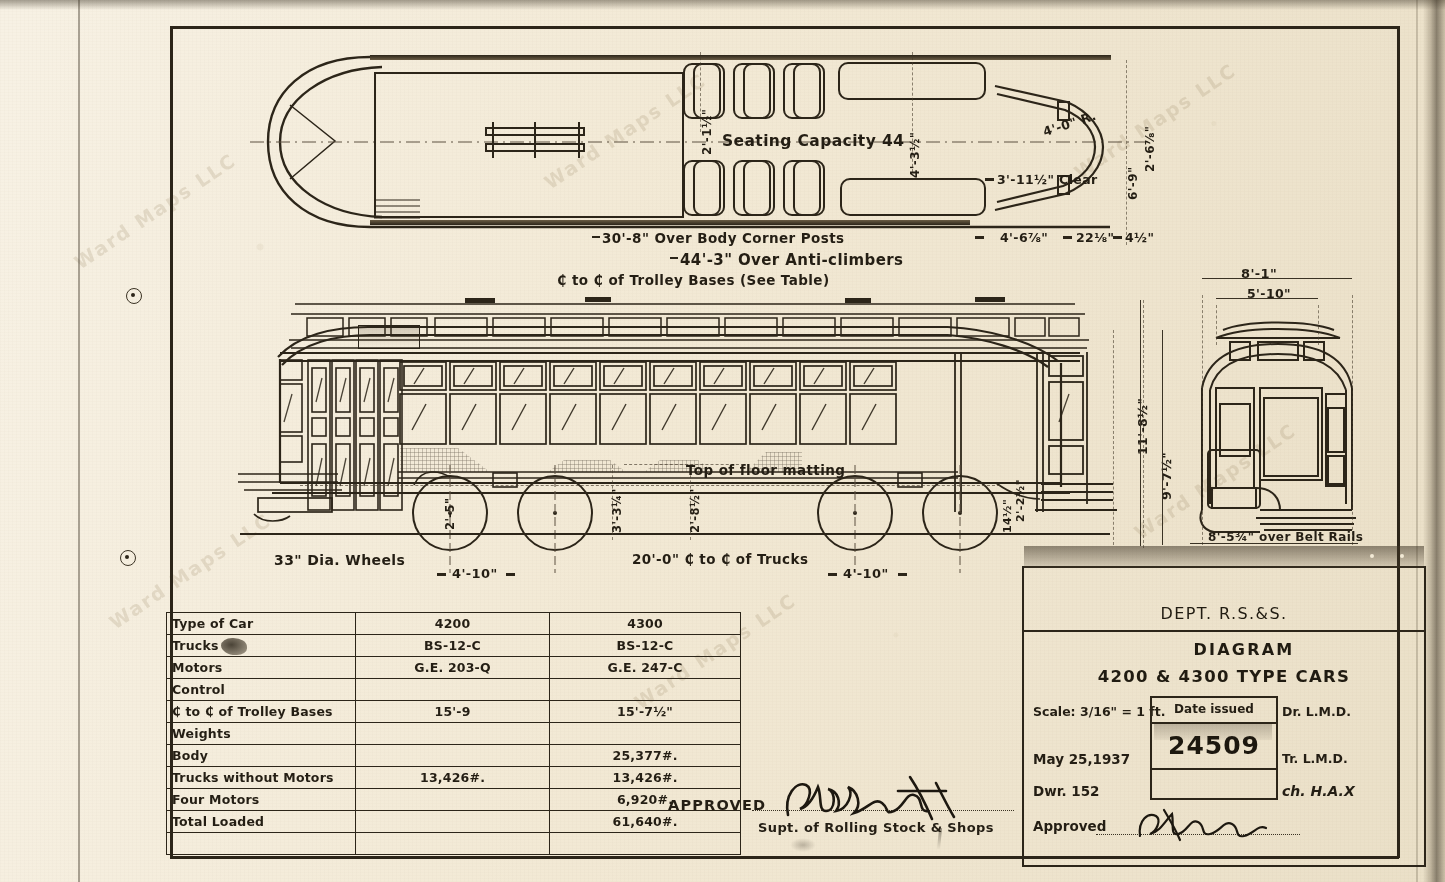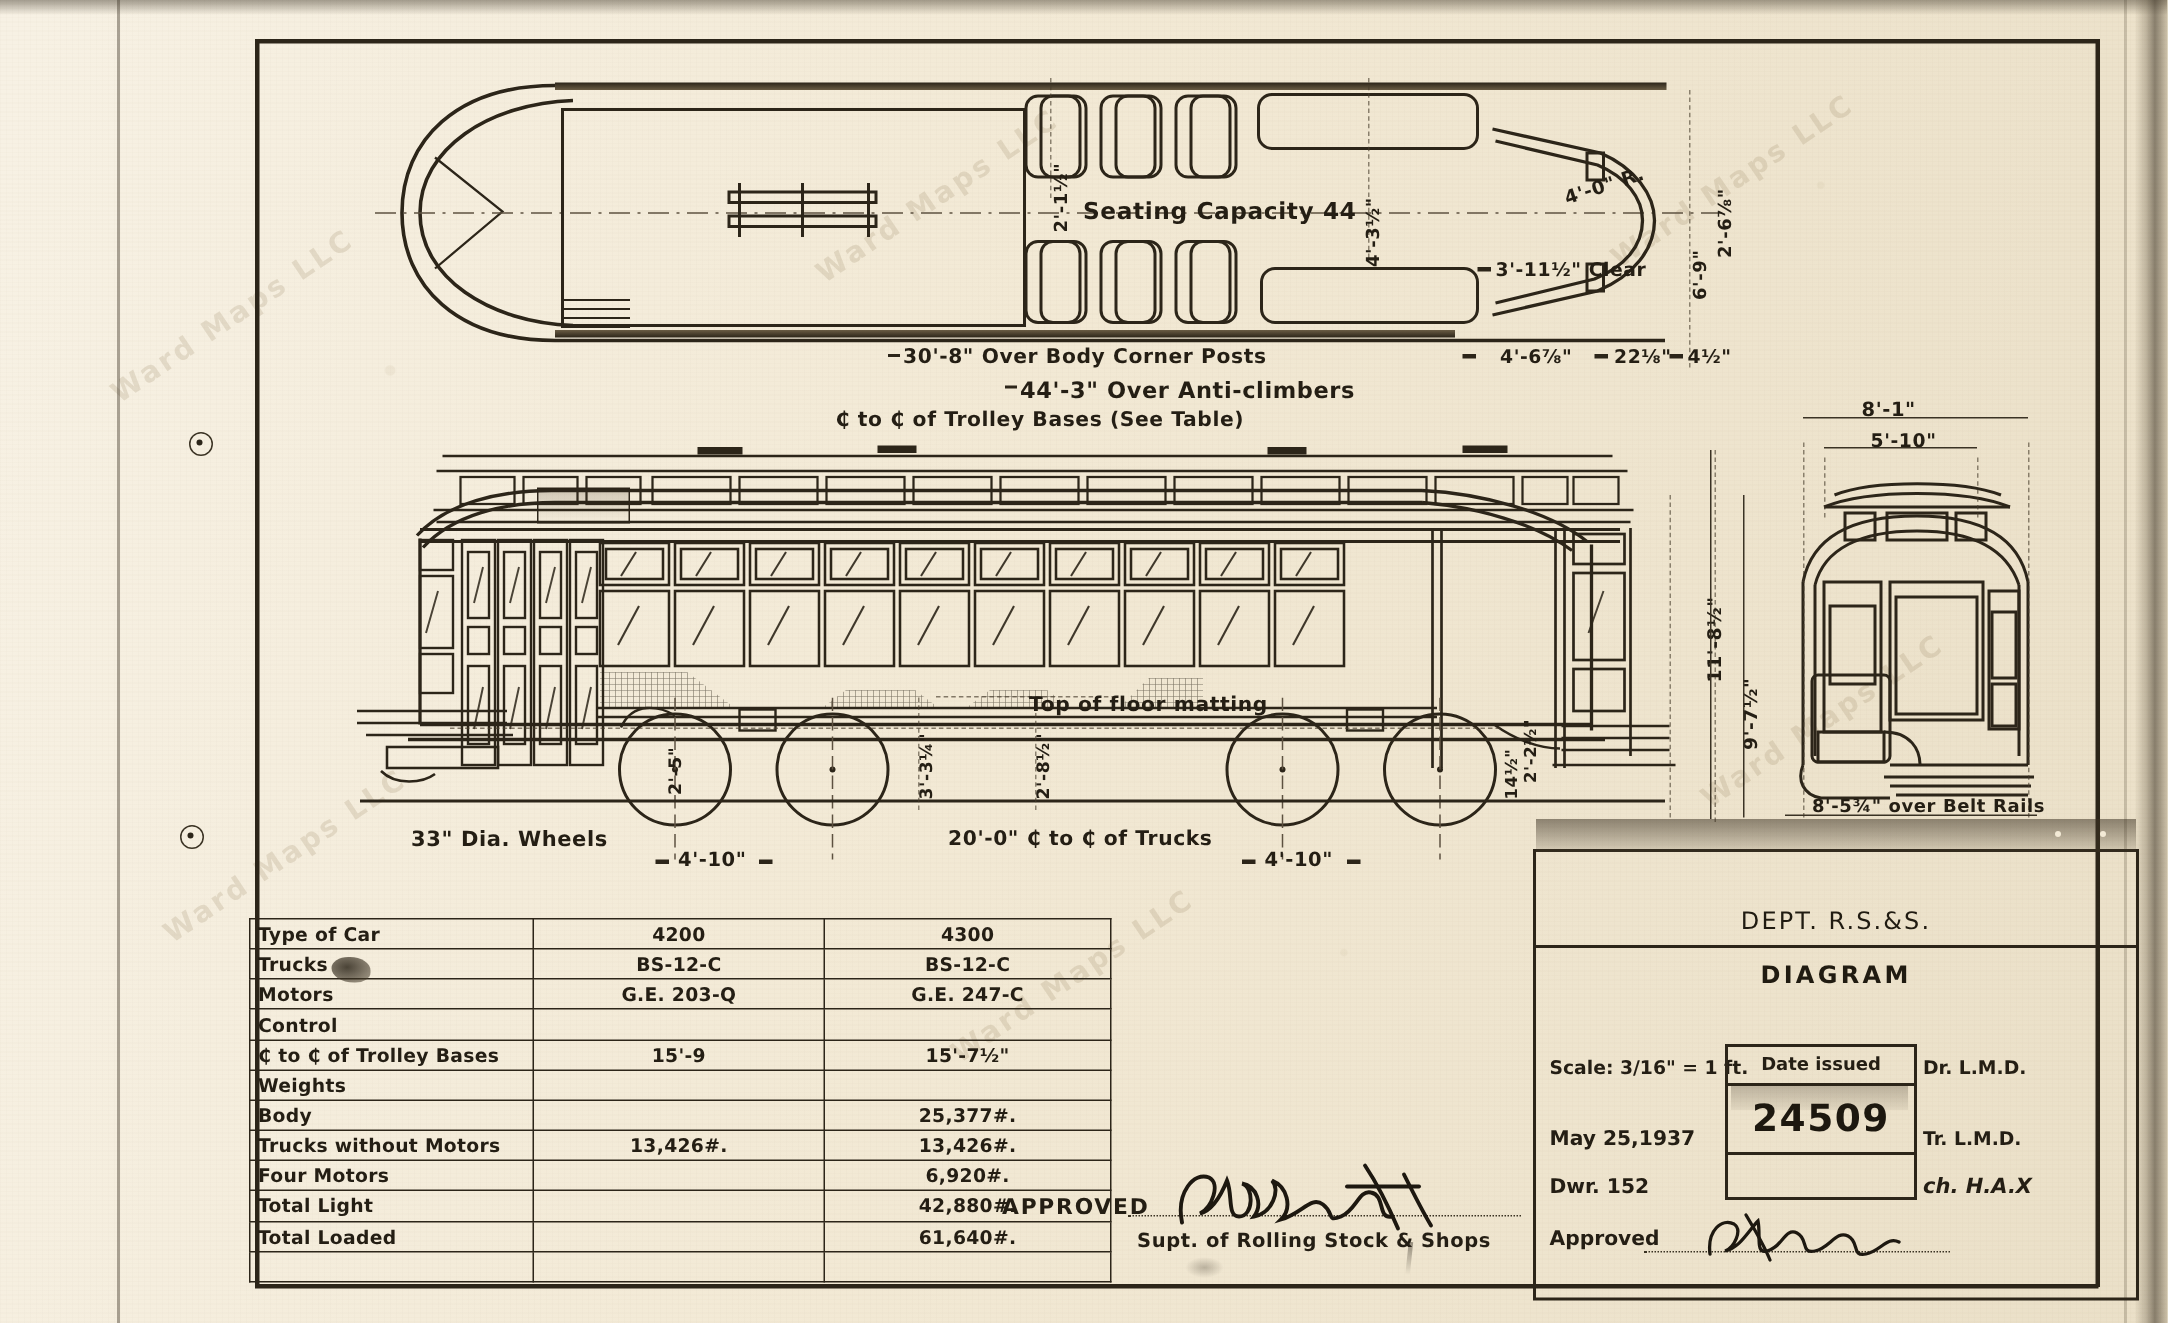--- a/index.html
+++ b/index.html
@@ -50,21 +50,21 @@
   #spec td.c{text-align:center;}
   #spec td.l{width:178px;}
   
   #titleblock{position:absolute;left:1022px;top:566px;width:400px;height:297px;border:2px solid #2c2519;}
   .tbline{position:absolute;background:#2c2519;height:2px;left:0;width:100%;}
   .tbcompany{position:absolute;left:0;top:10px;width:100%;text-align:center;
      font-size:19.5px;font-weight:700;letter-spacing:1.5px;color:#201b11;}
   .tbdept{position:absolute;left:0;top:36px;width:100%;text-align:center;
      font-size:16px;font-weight:400;letter-spacing:1.4px;color:#201b11;}
   .tbdiag{position:absolute;left:0;top:72px;width:100%;text-align:center;
-     font-size:16px;font-weight:600;letter-spacing:2.2px;color:#201b11;}
+     font-size:16px;font-weight:600;letter-spacing:2.2px;color:#201b11;padding-left:20px;}
   .tbcars{position:absolute;left:0;top:99px;width:100%;text-align:center;
      font-size:16.5px;font-weight:600;letter-spacing:1.3px;color:#201b11;}
   .tbsm{position:absolute;font-size:12.5px;font-weight:600;color:#241e14;}
   #numbox{position:absolute;left:126px;top:128px;width:124px;height:100px;border:2px solid #2c2519;}
   #numbox .nl{position:absolute;left:0;width:100%;height:2px;background:#2c2519;}
   #dwgno{position:absolute;left:0;top:33px;width:100%;text-align:center;
      font-size:25px;font-weight:700;letter-spacing:1px;color:#1d180f;}
   #dateissued{position:absolute;left:0;top:4px;width:100%;text-align:center;
      font-size:12px;font-weight:600;color:#241e14;}
   .smudge{position:absolute;background:linear-gradient(180deg,rgba(60,50,35,.55),rgba(90,78,58,.15));}
@@ -571,25 +571,20 @@
           <td class="l">Trucks without Motors</td>
           <td class="c">13,426#.</td>
           <td class="c">13,426#.</td>
         </tr>
         <tr>
           <td class="l">Four Motors</td>
           <td class="c"></td>
           <td class="c">6,920#.</td>
         </tr>
         <tr>
-          <td class="l">Total Light</td>
-          <td class="c"></td>
-          <td class="c">42,880#.</td>
-        </tr>
-        <tr>
           <td class="l">Total Loaded</td>
           <td class="c"></td>
           <td class="c">61,640#.</td>
         </tr>
         <tr>
           <td class="l"></td>
           <td class="c"></td>
           <td class="c"></td>
         </tr>
       </tbody>
@@ -618,20 +613,21 @@
 
     <div class="smudge" style="left:0;top:-22px;width:400px;height:22px;"></div>
 
     <div style="position:absolute;left:346px;top:-14px;width:4px;height:4px;border-radius:50%;background:#f3ead6;"></div>
     <div style="position:absolute;left:376px;top:-14px;width:4px;height:4px;border-radius:50%;background:#f3ead6;"></div>
 
     <div class="tbdept">DEPT. R.S.&amp;S.</div>
     <div class="tbline" style="top:62px;"></div>
 
     <div class="tbdiag">DIAGRAM</div>
+    <div class="tbcars">4200 &amp; 4300 TYPE CARS</div>
 
     <div class="tbsm" style="left:9px;top:136px;">Scale: 3/16" = 1 ft.</div>
     <div class="tbsm" style="left:9px;top:183px;font-size:13.5px;">May 25,1937</div>
     <div class="tbsm" style="left:9px;top:215px;font-size:13.5px;">Dwr.  152</div>
 
     <div class="tbsm" style="left:258px;top:136px;">Dr. L.M.D.</div>
     <div class="tbsm" style="left:258px;top:183px;">Tr. L.M.D.</div>
     <div class="tbsm" style="left:258px;top:215px;font-size:14px;font-style:italic;">ch. H.A.X</div>
 
     <div id="numbox">

